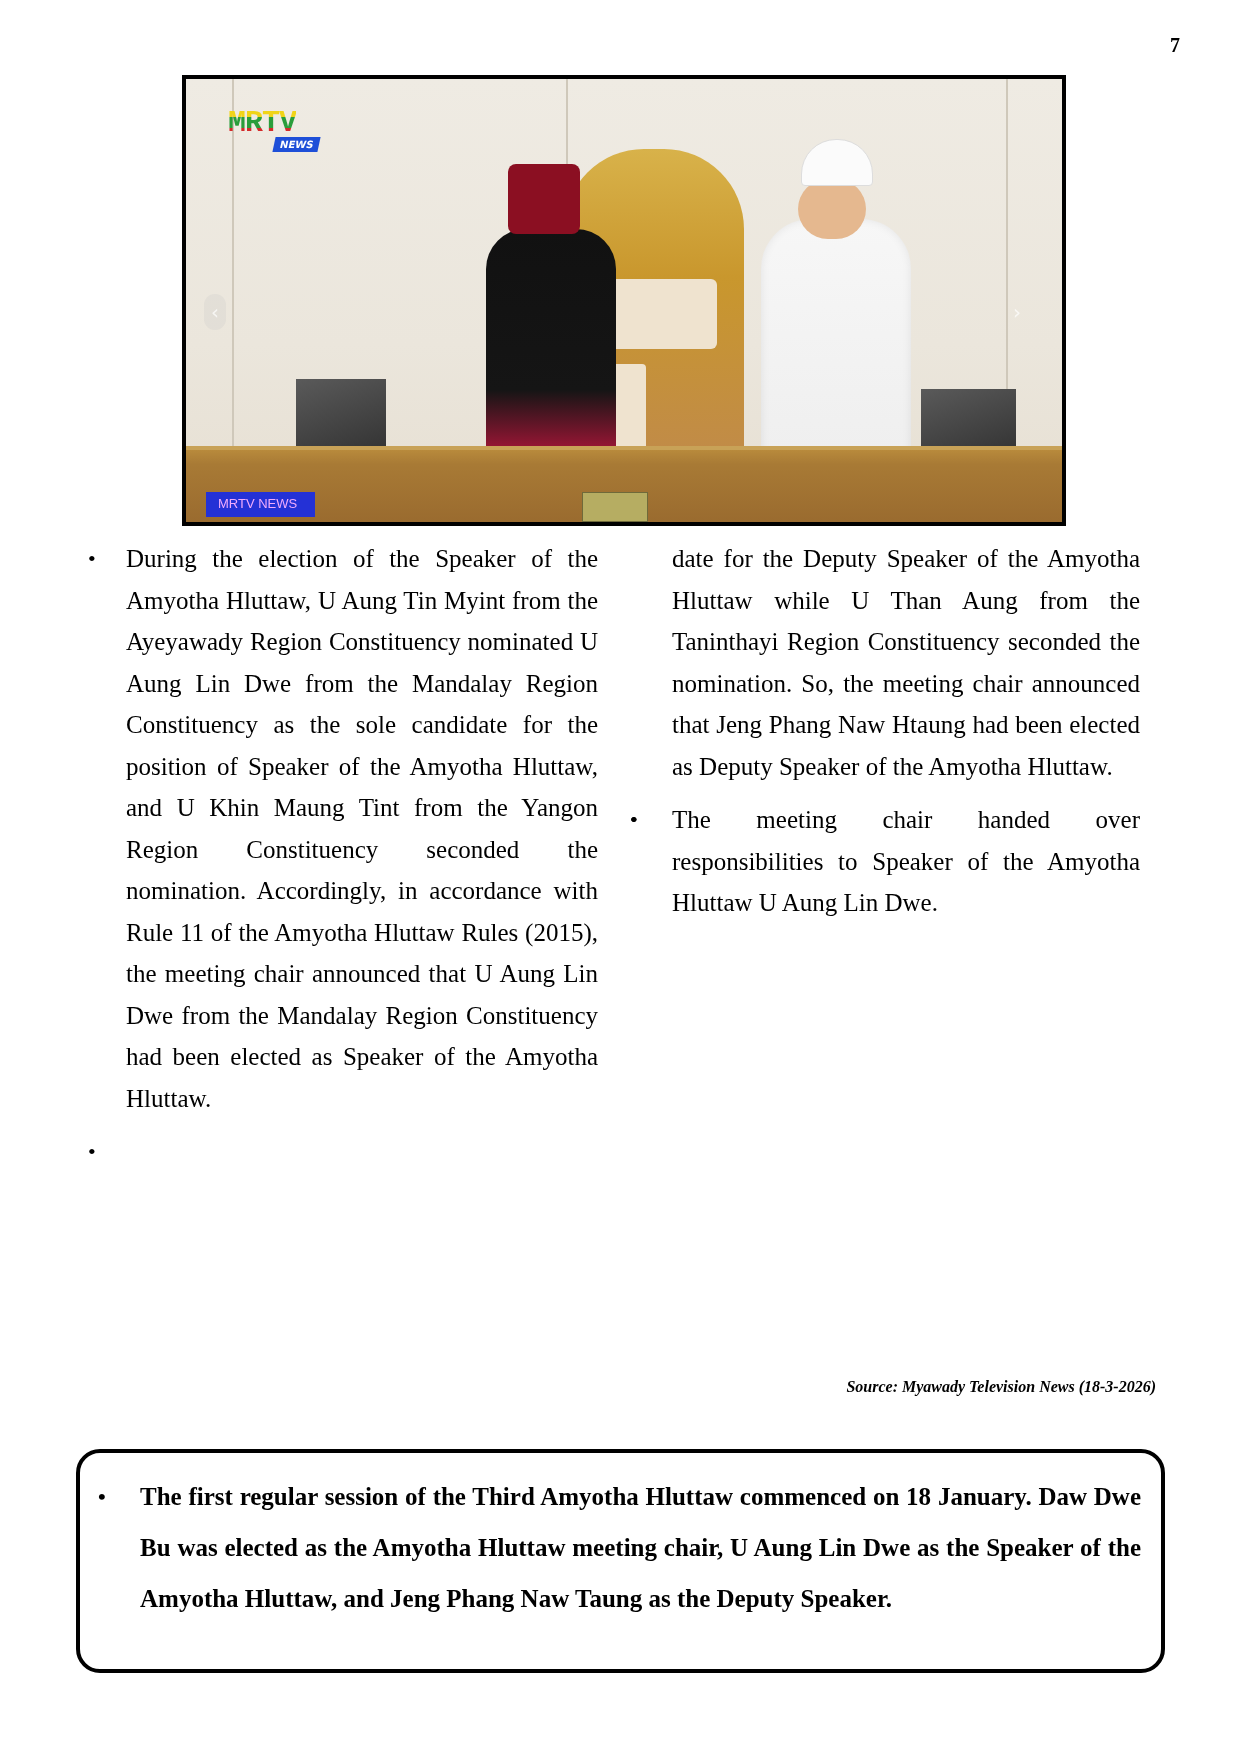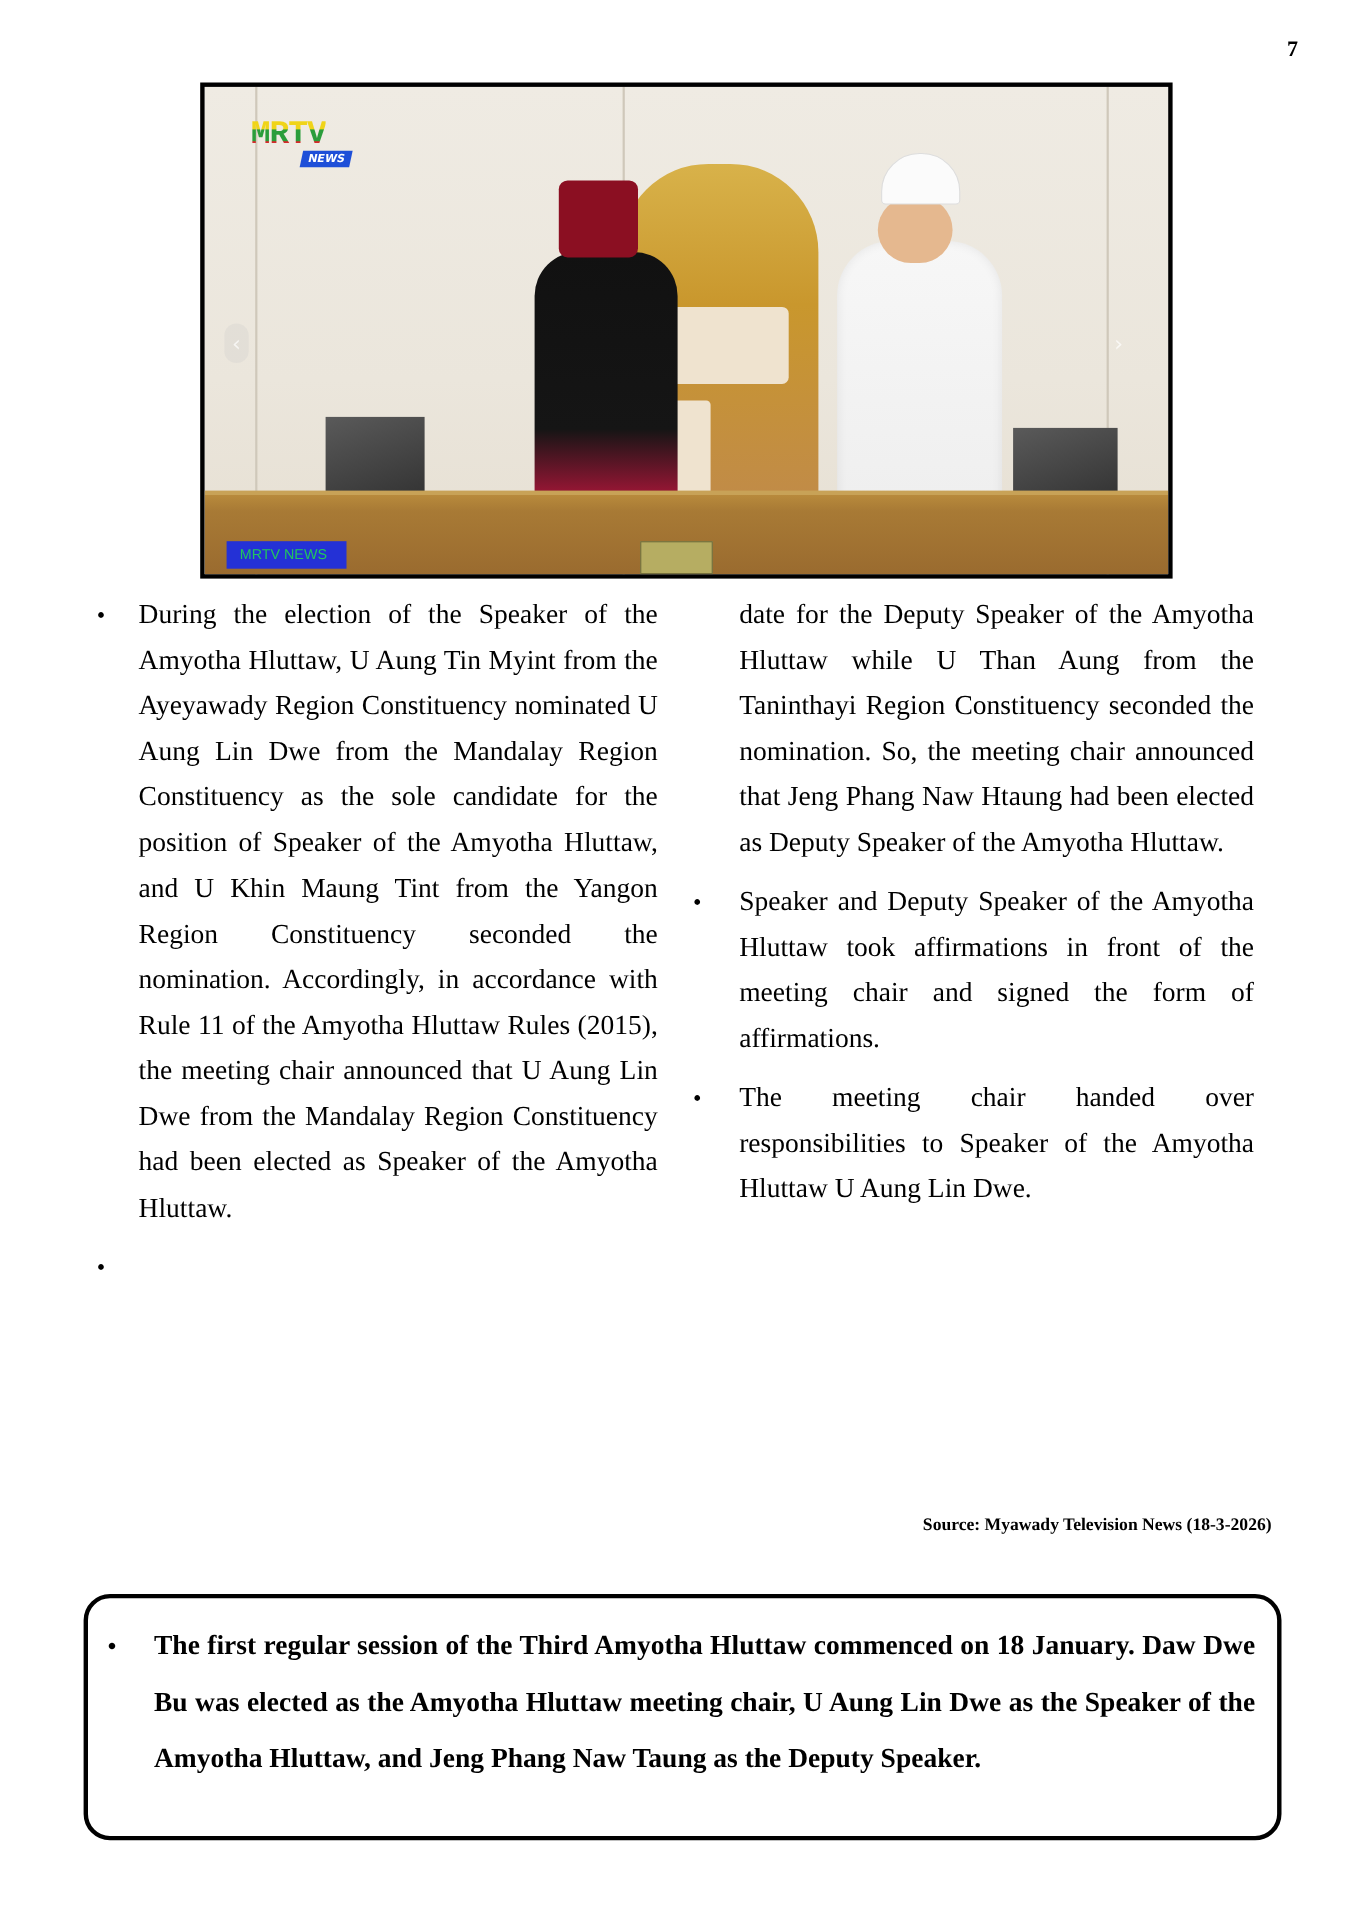--- a/index.html
+++ b/index.html
@@ -42,39 +42,39 @@
              border-top: 4px solid #c8a257; }
     .photo .emblem { position: absolute; left: 396px; bottom: 0; width: 64px; height: 28px;
              background: #b6ad62; border: 1px solid #6f6a3a; }
     .photo .logo { position: absolute; left: 42px; top: 27px; font-family: Liberation Mono, monospace;
              font-weight: bold; font-size: 30px; letter-spacing: -1px;
              background: linear-gradient(180deg, #f0d418 0%, #f0d418 33%, #2a9d3b 33%, #2a9d3b 66%, #d42a2a 66%, #d42a2a 100%);
              -webkit-background-clip: text; background-clip: text; color: transparent; }
     .photo .logo-sub { position: absolute; left: 88px; top: 58px; background: #1e4fd8; color: #fff;
              font-family: "DejaVu Sans", sans-serif; font-weight: bold; font-size: 10px;
              padding: 2px 6px; transform: skewX(-12deg); }
-    .photo .lower-third { position: absolute; left: 20px; bottom: 5px; background: #2431d6; color: #22c55e;
+    .photo .lower-third { position: absolute; left: 20px; bottom: 5px; background: #2431d6; color: #f0abfc;
              font-family: "Liberation Sans", sans-serif; font-size: 13px; padding: 4px 18px 6px 12px; }
     .photo .nav-arrow { position: absolute; top: 215px; width: 22px; height: 36px; color: rgba(255,255,255,0.7);
              font-family: "DejaVu Sans", sans-serif; font-size: 20px; line-height: 36px; text-align: center;
              background: rgba(200,200,200,0.25); border-radius: 11px; }
     .photo .nav-prev { left: 18px; }
     .photo .nav-next { right: 34px; background: transparent; }
 
     
     .col { position: absolute; top: 538px; font-size: 25px; line-height: 41.5px; text-align: justify; }
     .col-left { left: 88px; width: 510px; }
     .col-right { left: 630px; width: 510px; }
     .bullet-item { position: relative; padding-left: 38px; margin: 0 0 12px 0; }
     .bullet-item .dot { position: absolute; left: 0; top: 0; font-size: 22px; }
     .cont { padding-left: 42px; margin: 0 0 12px 0; }
     .col-right .bullet-item { padding-left: 42px; }
     .para { text-indent: 74px; margin: 0; padding-left: 6px; }
     .source { position: absolute; top: 1378px; left: 700px; width: 456px; text-align: right;
-              font-weight: bold; font-size: 16px; }
+              font-weight: bold; font-size: 16px; font-style: italic; }
 
     
     .summary-box { position: absolute; left: 76px; top: 1449px; width: 1089px; height: 224px;
                    border: 4px solid #000; border-radius: 24px; box-sizing: border-box; }
     .summary-box .inner { position: absolute; left: 18px; top: 18px; right: 20px;
                    font-weight: bold; font-size: 25px; line-height: 51px; text-align: justify; }
     .summary-box .dot { position: absolute; left: 0; top: 0; font-size: 22px; }
     .summary-box .txt { padding-left: 42px; }
   </style>
 </head>
@@ -112,21 +112,20 @@
   </div>
   <div class="bullet-item">
     <span class="dot">•</span>
   </div>
 </div>
 
 <div class="col col-right">
   <div class="cont">date for the Deputy Speaker of the Amyotha Hluttaw while U Than Aung from the Taninthayi Region Constituency seconded the nomination. So, the meeting chair announced that Jeng Phang Naw Htaung had been elected as Deputy Speaker of the Amyotha Hluttaw.</div>
   <div class="bullet-item">
     <span class="dot">•</span>
-    <span>Speaker and Deputy Speaker of the Amyotha Hluttaw took affirmations in front of the meeting chair and signed the form of affirmations.</span>
   </div>
   <div class="bullet-item">
     <span class="dot">•</span>
     <span>The meeting chair handed over responsibilities to Speaker of the Amyotha Hluttaw U Aung Lin Dwe.</span>
   </div>
 </div>
 
 <div class="source">Source: Myawady Television News (18-3-2026)</div>
 
 <div class="summary-box">

